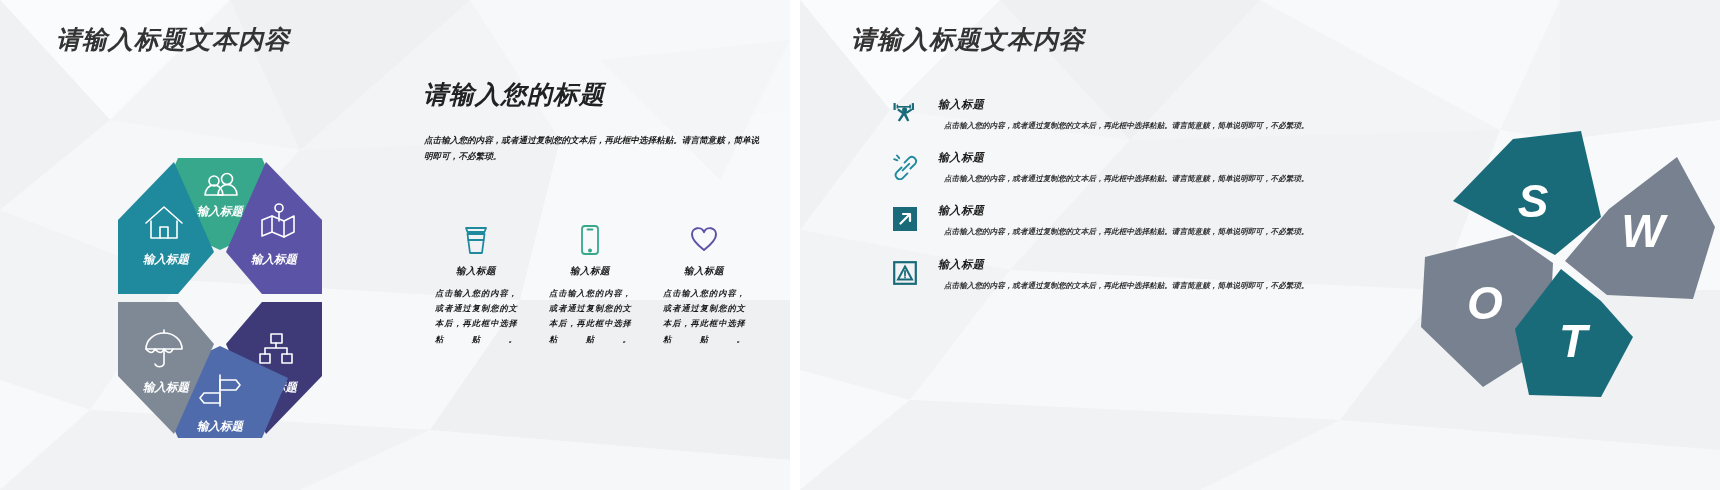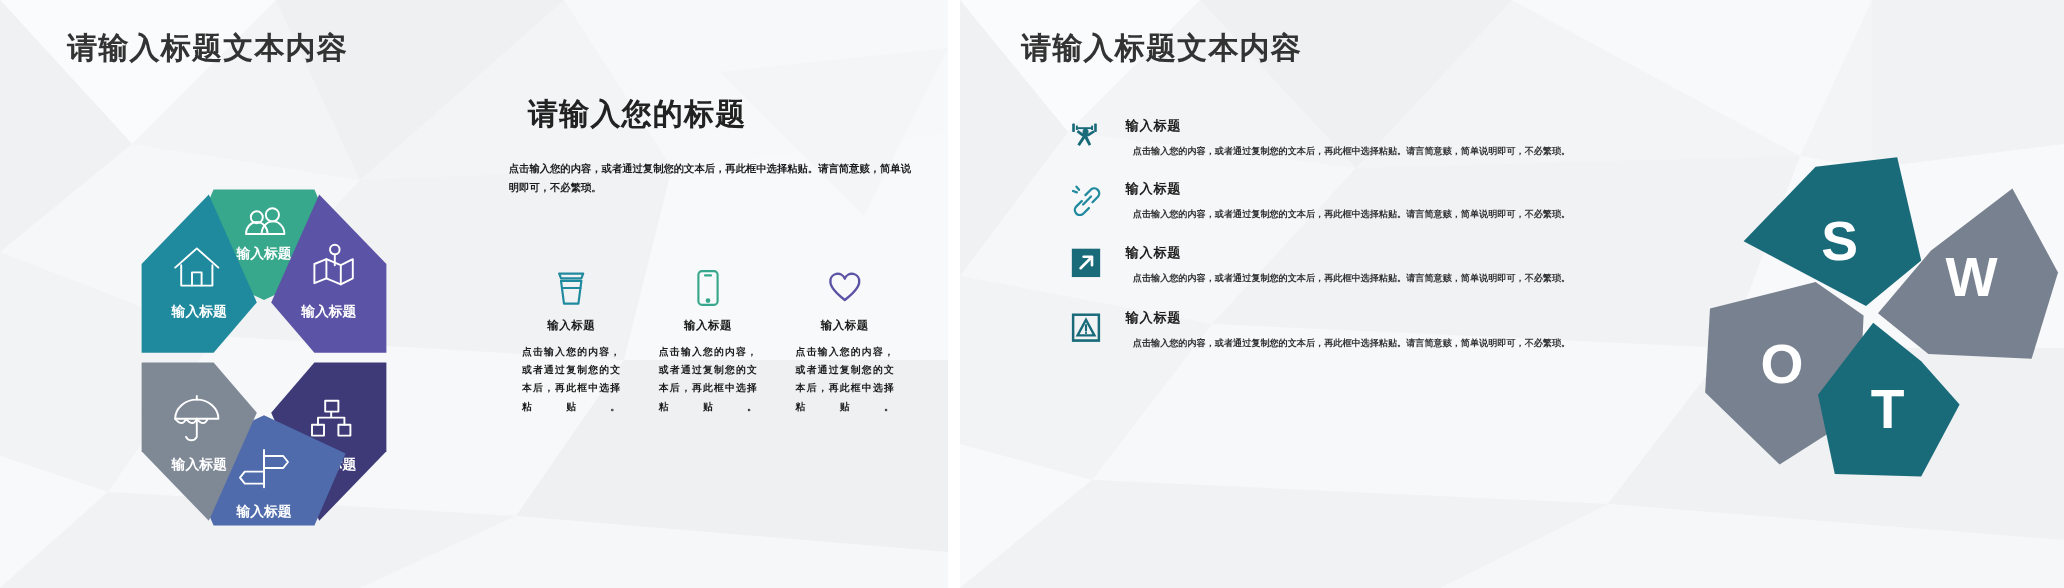--- a/index.html
+++ b/index.html
@@ -8,20 +8,21 @@
     font-family:"Liberation Sans","DejaVu Sans",sans-serif;
     background:#ffffff;
     display:flex;
   }
   .slide {
     position:relative;
     width:790px;
     height:490px;
     overflow:hidden;
     background:#f4f5f7;
+    font-style:italic;
   }
   .slide-gap { width:10px; height:490px; background:#ffffff; flex:0 0 10px; }
   .slide.right { width:920px; }
 
   
   .poly-bg { position:absolute; inset:0; width:100%; height:100%; }
 
   
   .slide-title {
     position:absolute;
@@ -45,21 +46,21 @@
     text-anchor:middle;
   }
 
   
   .s1-right { position:absolute; left:420px; top:78px; width:350px; }
   .big-title {
     font-size:25px;
     font-weight:bold;
     color:#222222;
     letter-spacing:1px;
-    margin-left:20px;
+    margin-left:3px;
   }
   .body-para {
     margin-top:22px;
     font-size:8.6px;
     font-weight:bold;
     color:#1c1c1c;
     line-height:1.85;
     width:340px;
     margin-left:4px;
   }

